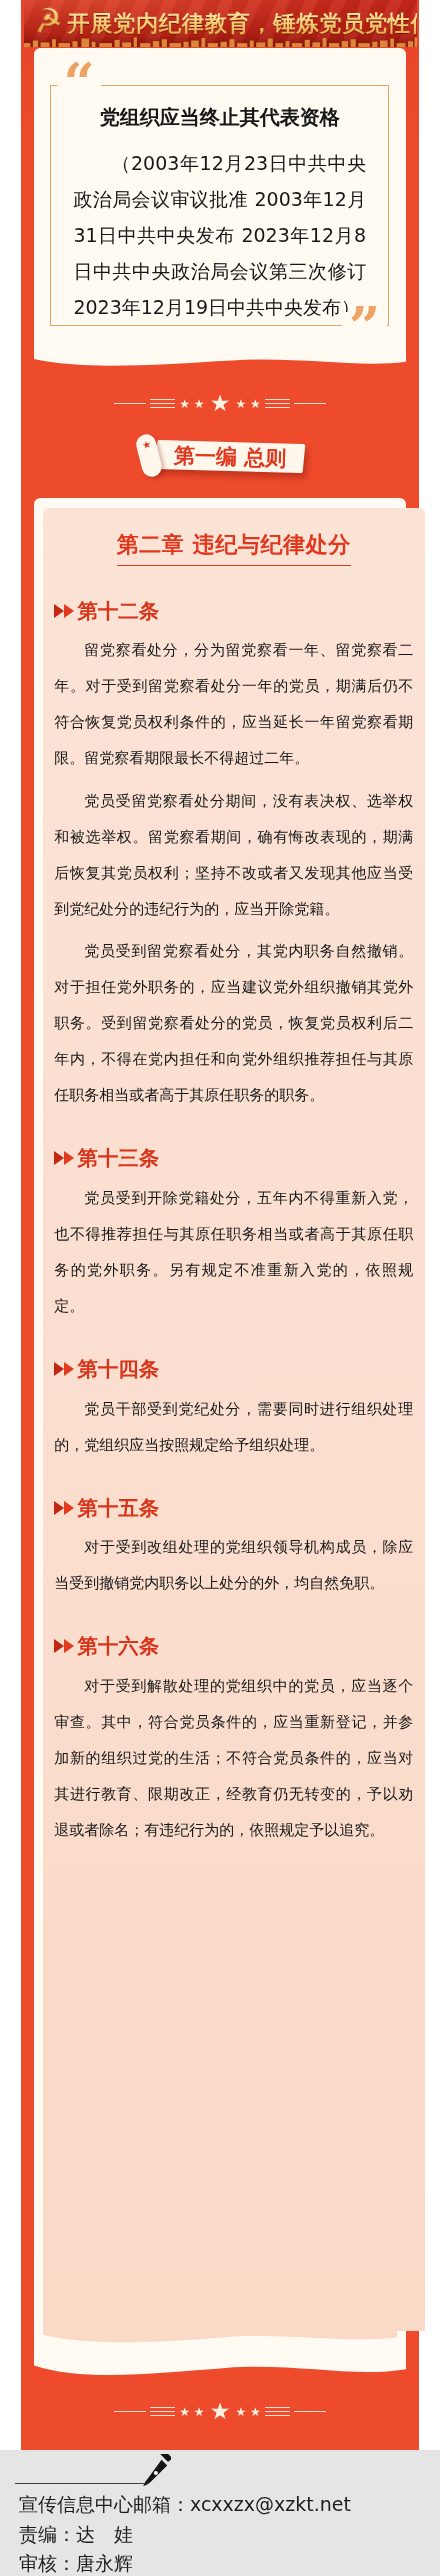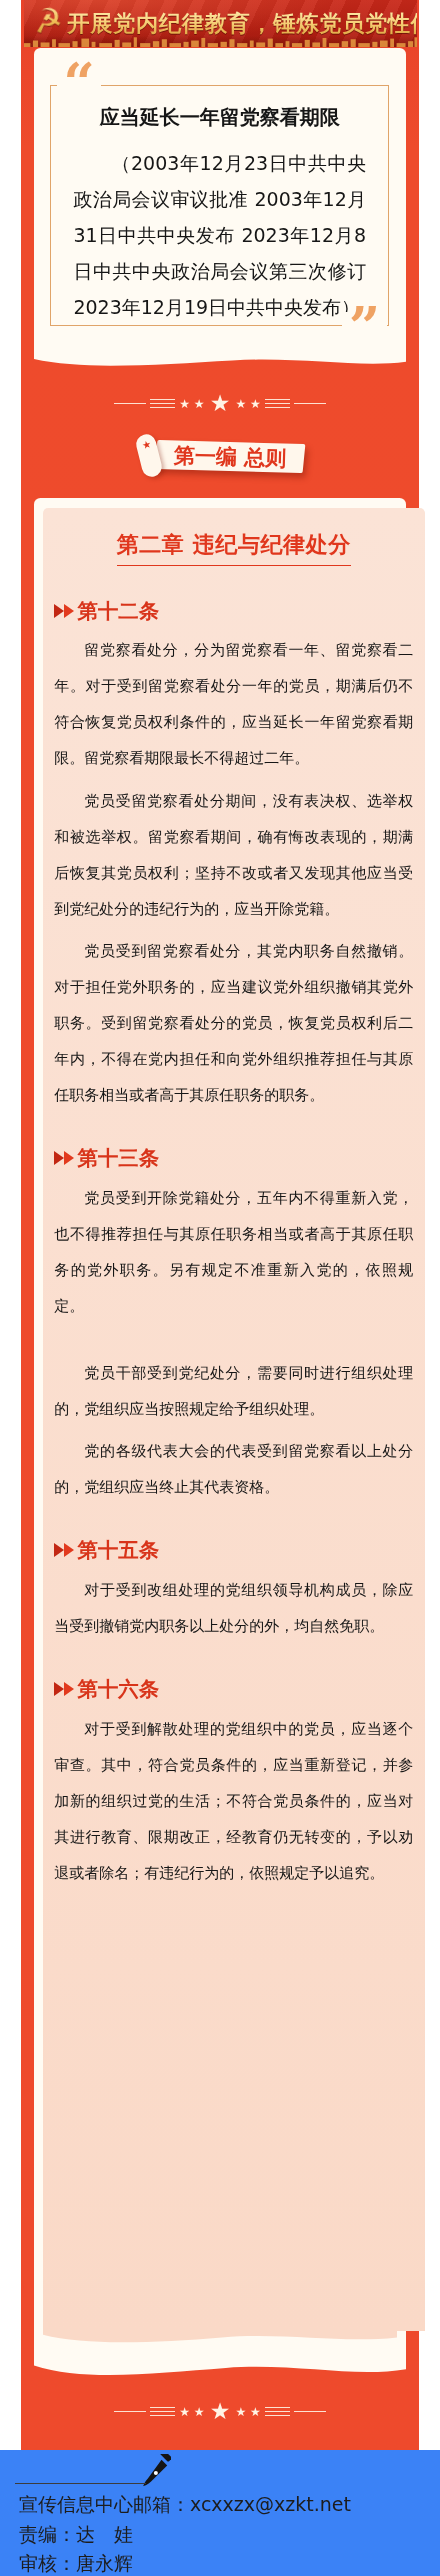--- a/index.html
+++ b/index.html
@@ -100,21 +100,21 @@
   .article-head{display:flex;align-items:center;margin-bottom:7.7px;}
   .tri{width:0;height:0;border-top:7px solid transparent;border-bottom:7px solid transparent;
     border-left:10.2px solid var(--accent-dark);}
   .tri.t2{border-left-color:#E23A1E;margin-left:-0.6px;}
   .article-num{margin-left:3.8px;font-size:20.4px;font-weight:bold;color:#D8341A;}
   .para{font-size:15px;line-height:36px;color:var(--ink);text-indent:2em;
     text-align:justify;word-break:break-all;}
   .para + .para{margin-top:6.4px;}
 
   
-  .footer{position:absolute;left:0;top:2450px;width:441px;height:126px;background:#3b82f6;}
+  .footer{position:absolute;left:0;top:2450px;width:441px;height:126px;background:#e5e5e5;}
   .sign-line{position:absolute;left:14.7px;top:33px;width:131px;height:1.3px;background:#3c3c3c;}
   .pen-icon{position:absolute;left:142px;top:3.8px;}
   .f-line{position:absolute;left:19px;font-size:19px;color:#1d1d1d;white-space:nowrap;}
   .f1{top:42px;}
   .f2{top:72px;}
   .f3{top:101px;}
 </style>
 </head>
 <body>
 
@@ -171,21 +171,21 @@
               <rect x="612" y="2" width="4" height="15"></rect>
           </g>
         </svg>
       </div>
     </div>
 
     <div class="quote-card">
       <span class="qmark open">“</span>
       <span class="qmark close">”</span>
       <div class="quote-inner">
-        <div class="quote-title">应当延长一年留党察看期限</div>
+        <div class="quote-title">党组织应当终止其代表资格</div>
         <div class="quote-body">（2003年12月23日中共中央政治局会议审议批准 2003年12月31日中共中央发布 2023年12月8日中共中央政治局会议第三次修订 2023年12月19日中共中央发布）</div>
       </div>
     </div>
     <svg class="quote-wave" viewBox="0 0 582 26" preserveAspectRatio="none">
       <path d="M0 0 L582 0 L582 12 C510 22 420 4 310 10 C200 16 80 26 0 8 Z" fill="#FFFBF3"></path>
     </svg>
 
     <div class="divider d1">
       <span class="dl-line"></span>
       <span class="dl-stripes"></span>
@@ -226,22 +226,26 @@
         <div class="article">
           <div class="article-head">
             <span class="tri"></span>
             <span class="tri t2"></span>
             <span class="article-num">第十三条</span>
           </div>
           <p class="para">党员受到开除党籍处分，五年内不得重新入党，也不得推荐担任与其原任职务相当或者高于其原任职务的党外职务。另有规定不准重新入党的，依照规定。</p>
         </div>
 
         <div class="article">
+          <div class="article-head">
+            <span class="tri"></span>
+            <span class="tri t2"></span>
+            <span class="article-num">第十四条</span>
+          </div>
           <p class="para">党员干部受到党纪处分，需要同时进行组织处理的，党组织应当按照规定给予组织处理。</p>
-          <p class="para">党的各级代表大会的代表受到留党察看以上处分的，党组织应当终止其代表资格。</p>
         </div>
 
         <div class="article">
           <div class="article-head">
             <span class="tri"></span>
             <span class="tri t2"></span>
             <span class="article-num">第十五条</span>
           </div>
           <p class="para">对于受到改组处理的党组织领导机构成员，除应当受到撤销党内职务以上处分的外，均自然免职。</p>
         </div>

